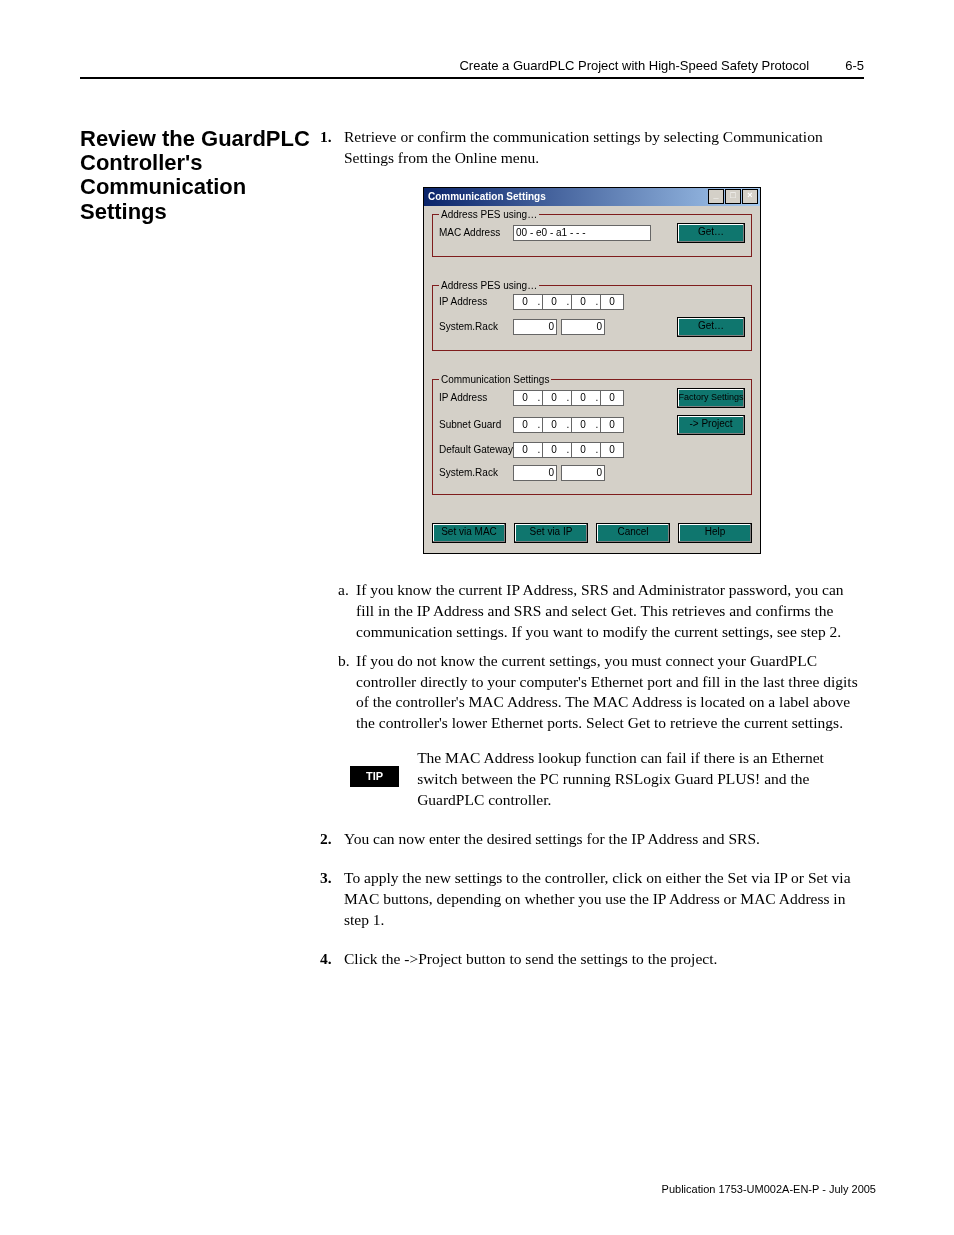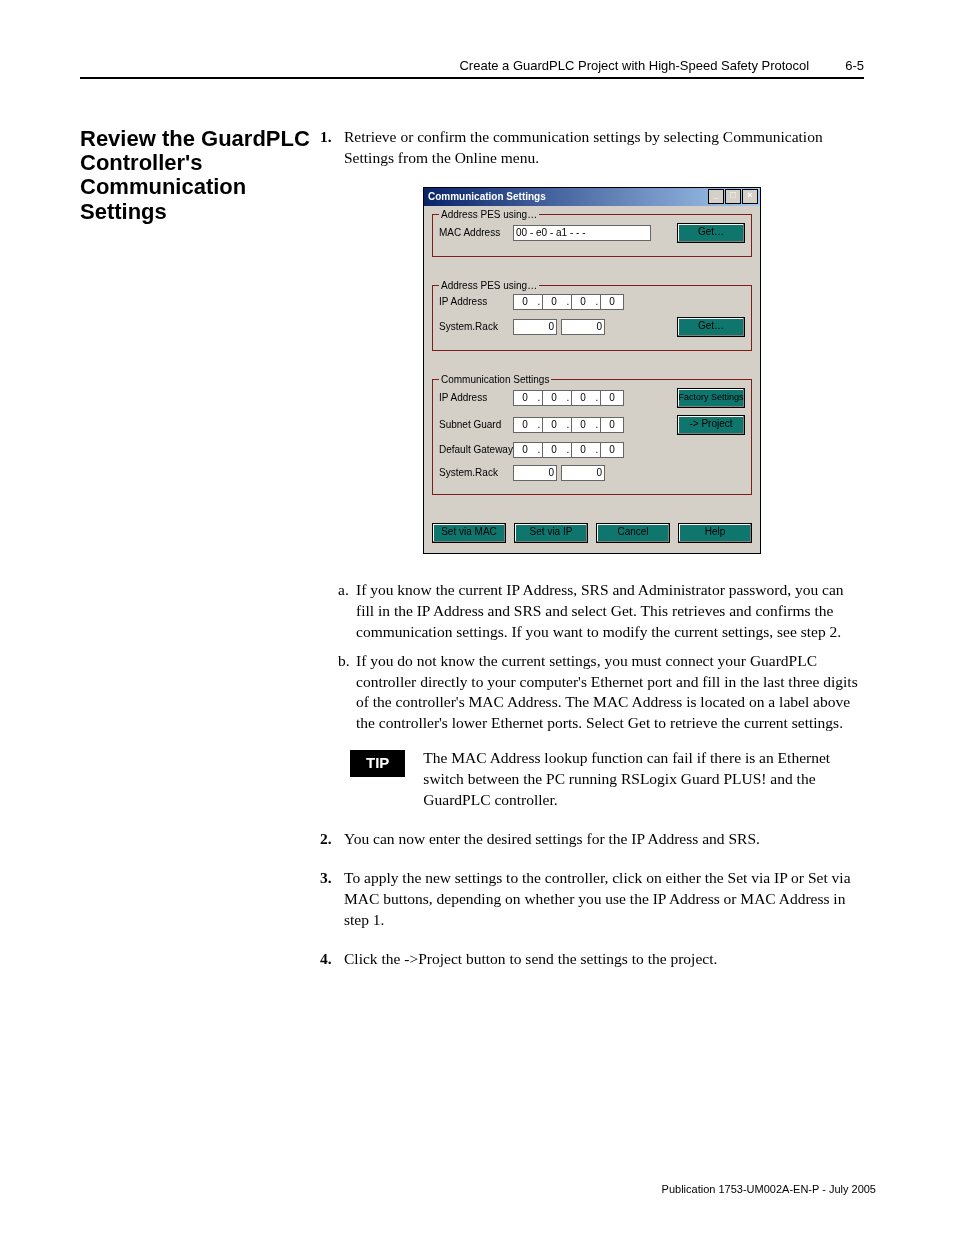--- a/index.html
+++ b/index.html
@@ -32,21 +32,21 @@
 .srsbox{width:40px;height:14px;border:1px solid #666;background:#fff;text-align:right;padding-right:2px;font-size:10px;line-height:14px}
 .macfield{width:132px;height:14px;border:1px solid #666;background:#fff;padding:0 2px;font-size:10px;line-height:14px}
 .btncol{width:68px;flex:0 0 68px;margin-left:auto}
 .dbtn{height:18px;border:1px solid #000;background:#0f766e;text-align:center;font-size:10px;line-height:16px;box-shadow:inset -1px -1px #808080,inset 1px 1px #fff}
 .btnrow{display:flex;gap:8px;justify-content:center;margin-top:4px}
 .btnrow .dbtn{flex:1}
 .sublist{margin:6px 0 14px 18px}
 .sub{display:flex;margin-bottom:8px}
 .sub .m{width:18px;flex:0 0 18px}
 .tip{display:flex;margin:10px 0 18px 30px;gap:18px}
-.tipbadge{background:#000;color:#fff;font-family:Arial,Helvetica,sans-serif;font-weight:700;font-size:15px;padding:3px 16px;height:fit-content;margin-top:2px}
+.tipbadge{background:#000;color:#fff;font-family:Arial,Helvetica,sans-serif;font-weight:700;font-size:11px;padding:3px 16px;height:fit-content;margin-top:18px}
 .tiptext{flex:1}
 .foot{position:absolute;bottom:40px;right:78px;font-family:Arial,Helvetica,sans-serif;font-size:11px}
 </style>
 </head>
 <body>
 
 <div class="page">
   <div class="header">
     <span>Create a GuardPLC Project with High-Speed Safety Protocol</span>
     <span class="pnum">6-5</span>

